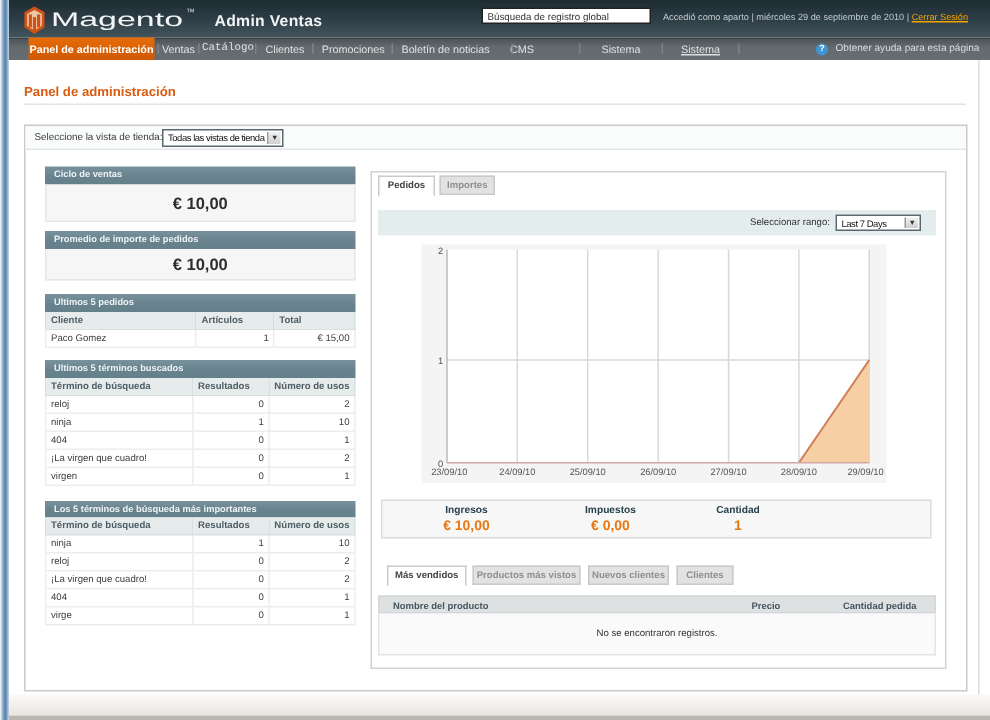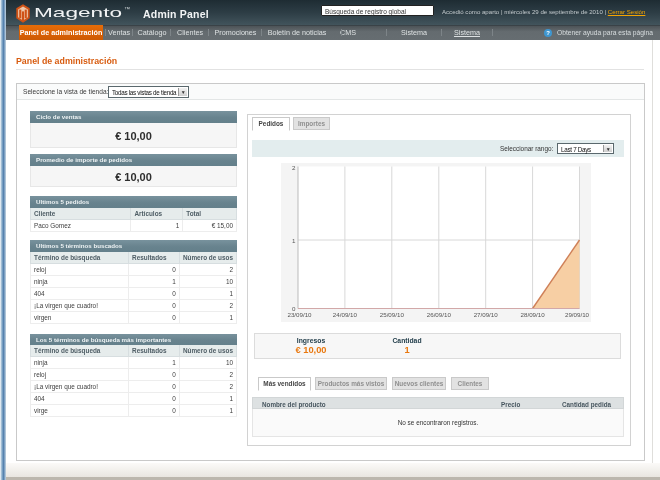--- a/index.html
+++ b/index.html
@@ -102,28 +102,28 @@
   <polygon points="7,0.3 13.7,4.2 13.7,14.2 7,18.7 0.3,14.2 0.3,4.2" fill="#cf5216"></polygon>
   <polygon points="7,2.6 11.9,5.4 11.9,13.2 7,16.4 2.1,13.2 2.1,5.4" fill="#edc6a8"></polygon>
   <rect x="3.2" y="5.6" width="2.1" height="8.6" fill="#cf5216"></rect>
   <rect x="5.95" y="7.4" width="2.1" height="9.4" fill="#cf5216"></rect>
   <rect x="8.7" y="5.6" width="2.1" height="8.6" fill="#cf5216"></rect>
 </svg>
 <svg class="abs" style="left:34px;top:3px;" width="102" height="19" viewBox="0 0 102 19">
     <text x="0" y="14" font-size="13" fill="#f2f4f5" textLength="88" lengthAdjust="spacingAndGlyphs">Magento</text>
   </svg>
 <div class="abs" id="tm">™</div>
-<div class="abs" id="brand2">Admin Panel</div>
+<div class="abs" id="brand2">Admin Ventas</div>
 <div class="abs" id="srch">Búsqueda de registro global</div>
 <div class="abs" id="uinf">Accedió como aparto | miércoles 29 de septiembre de 2010 | <a>Cerrar Sesión</a></div>
 
 <div class="abs" id="nav"></div>
 <div class="ntab" id="ntab0">Panel de administración</div>
 <div class="ntab" style="left:104px;width:30px;">Ventas</div>
-<div class="ntab" style="left:133px;width:38px;">Catálogo</div>
+<div class="ntab" style="left:133px;width:38px;font-family:Liberation Mono, monospace;">Catálogo</div>
 <div class="ntab" style="left:172px;width:36px;">Clientes</div>
 <div class="ntab" style="left:209px;width:53px;">Promociones</div>
 <div class="ntab" style="left:262px;width:70px;">Boletín de noticias</div>
 <div class="ntab" style="left:336px;width:24px;">CMS</div>
 <div class="ntab" style="left:395px;width:38px;">Sistema</div>
 <div class="ntab" style="left:449px;width:36px;text-decoration:underline;">Sistema</div>
 <div class="sep" style="left:105px;"></div>
 <div class="sep" style="left:132px;"></div>
 <div class="sep" style="left:170px;"></div>
 <div class="sep" style="left:208px;"></div>
@@ -293,20 +293,24 @@
     <text x="296" y="153.5">29/09/10</text>
   </g>
 </svg>
 
 <div class="abs" id="stats">
   <div>
       <div class="lb">Ingresos</div>
       <div class="vl">€ 10,00</div>
     </div>
   <div>
+      <div class="lb">Impuestos</div>
+      <div class="vl">€ 0,00</div>
+    </div>
+  <div>
       <div class="lb">Cantidad</div>
       <div class="vl">1</div>
     </div>
 </div>
 
 <div id="btabs">
   <div class="tab on" id="btA">Más vendidos</div>
   <div class="tab" id="btB">Productos más vistos</div>
   <div class="tab" id="btC">Nuevos clientes</div>
   <div class="tab" id="btD">Clientes</div>

